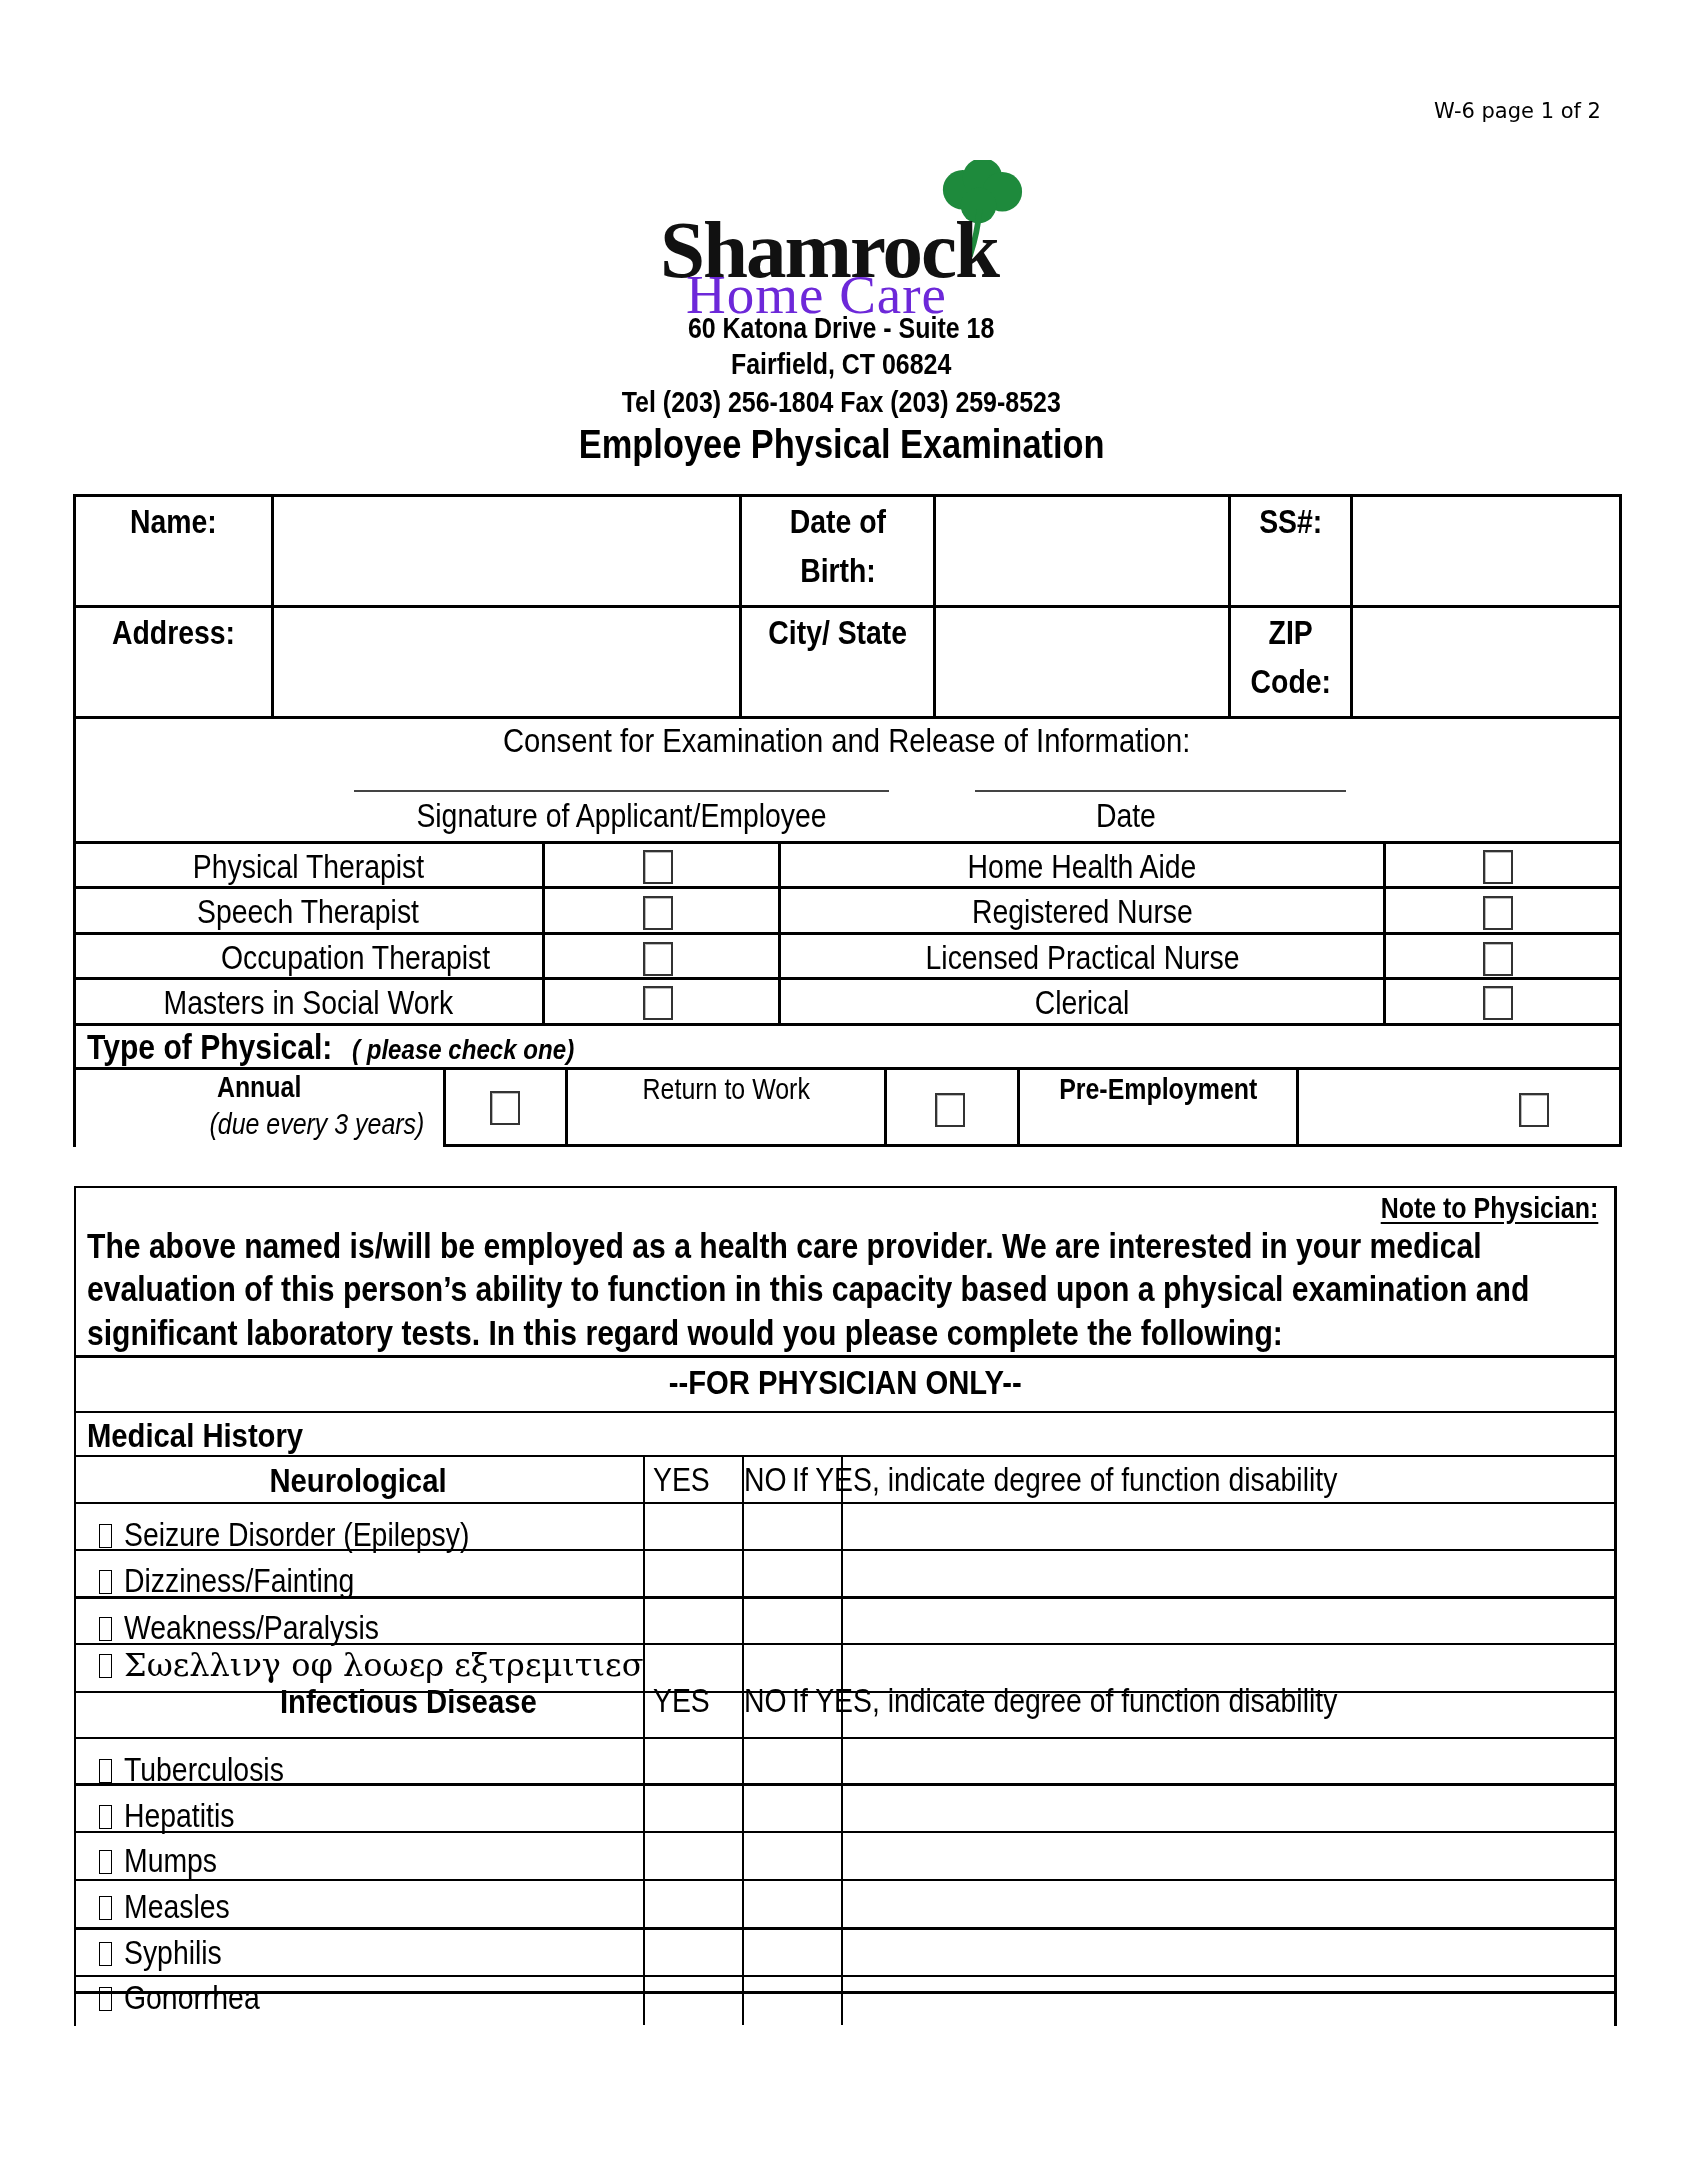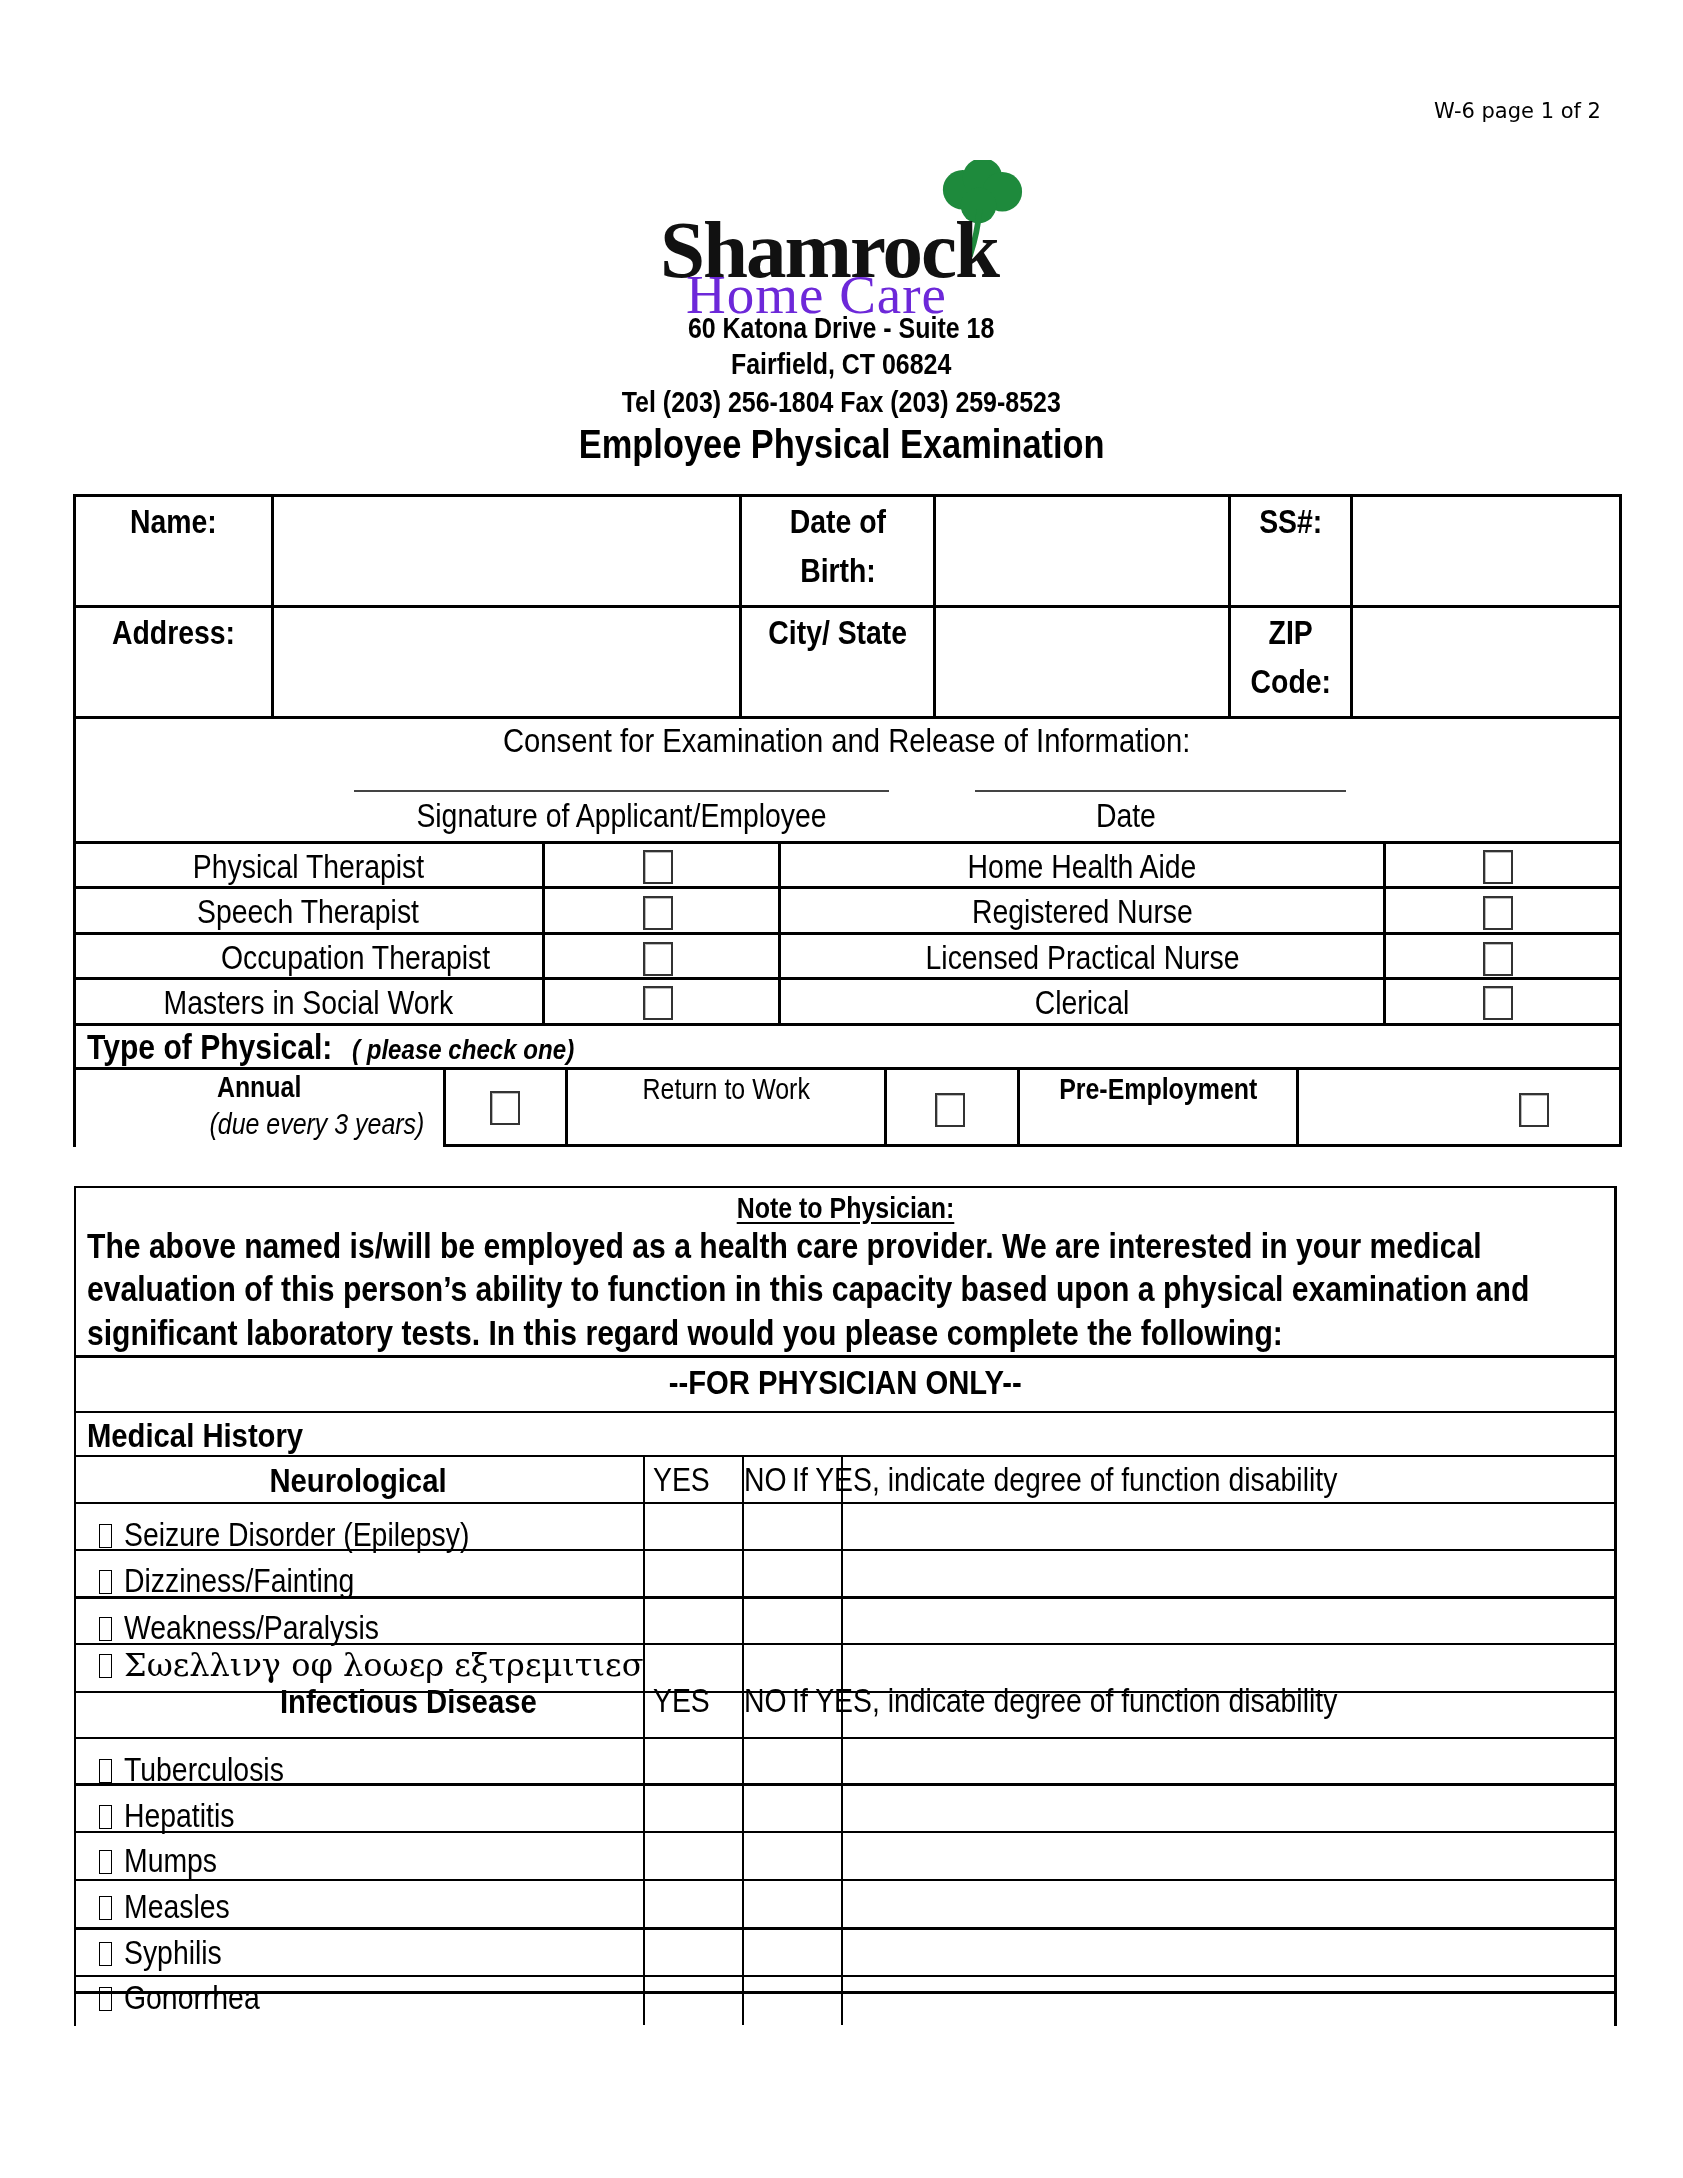--- a/index.html
+++ b/index.html
@@ -154,21 +154,21 @@
   <div class="abs" style="left:1020px; width:276px; top:1071px; text-align:center; font-weight:bold; font-size:29px; line-height:36px"><span class="narrow">Pre-Employment</span></div>
   <div class="cb" style="left:1519px; top:1093px"></div>
 </div>
 
 <div>
 
   <div class="hl thin" style="left:74px; width:1542px; top:1186px"></div>
   <div class="vl thin" style="left:74px; top:1186px; height:840px"></div>
   <div class="vl" style="left:1614px; top:1186px; height:840px"></div>
 
-  <div class="abs" style="left:74px; width:1542px; top:1190px; text-align:center; font-weight:bold; font-size:29px; line-height:36px"><span class="narrow" style="text-decoration:underline; text-underline-offset:4px">Note to Physician:</span></div>
+  <div class="abs" style="left:74px; width:1542px; top:1190px; text-align:right; font-weight:bold; font-size:29px; line-height:36px"><span class="narrow" style="text-decoration:underline; text-underline-offset:4px">Note to Physician:</span></div>
 
   <div class="note-body" style="top:1224px"><span class="narrow-l">The above named is/will be employed as a health care provider. We are interested in your medical</span></div>
   <div class="note-body" style="top:1267px"><span class="narrow-l">evaluation of this person’s ability to function in this capacity based upon a physical examination and</span></div>
   <div class="note-body" style="top:1311px"><span class="narrow-l">significant laboratory tests. In this regard would you please complete the following:</span></div>
 
   <div class="hl" style="left:74px; width:1542px; top:1355px"></div>
   <div class="abs" style="left:74px; width:1542px; top:1358px; text-align:center; font-weight:bold; font-size:34px; line-height:48px"><span class="narrow">--FOR PHYSICIAN ONLY--</span></div>
 
   <div class="hl thin" style="left:74px; width:1542px; top:1411px"></div>
   <div class="sec-head" style="left:87px; top:1414px; line-height:42px"><span class="narrow-l">Medical History</span></div>

